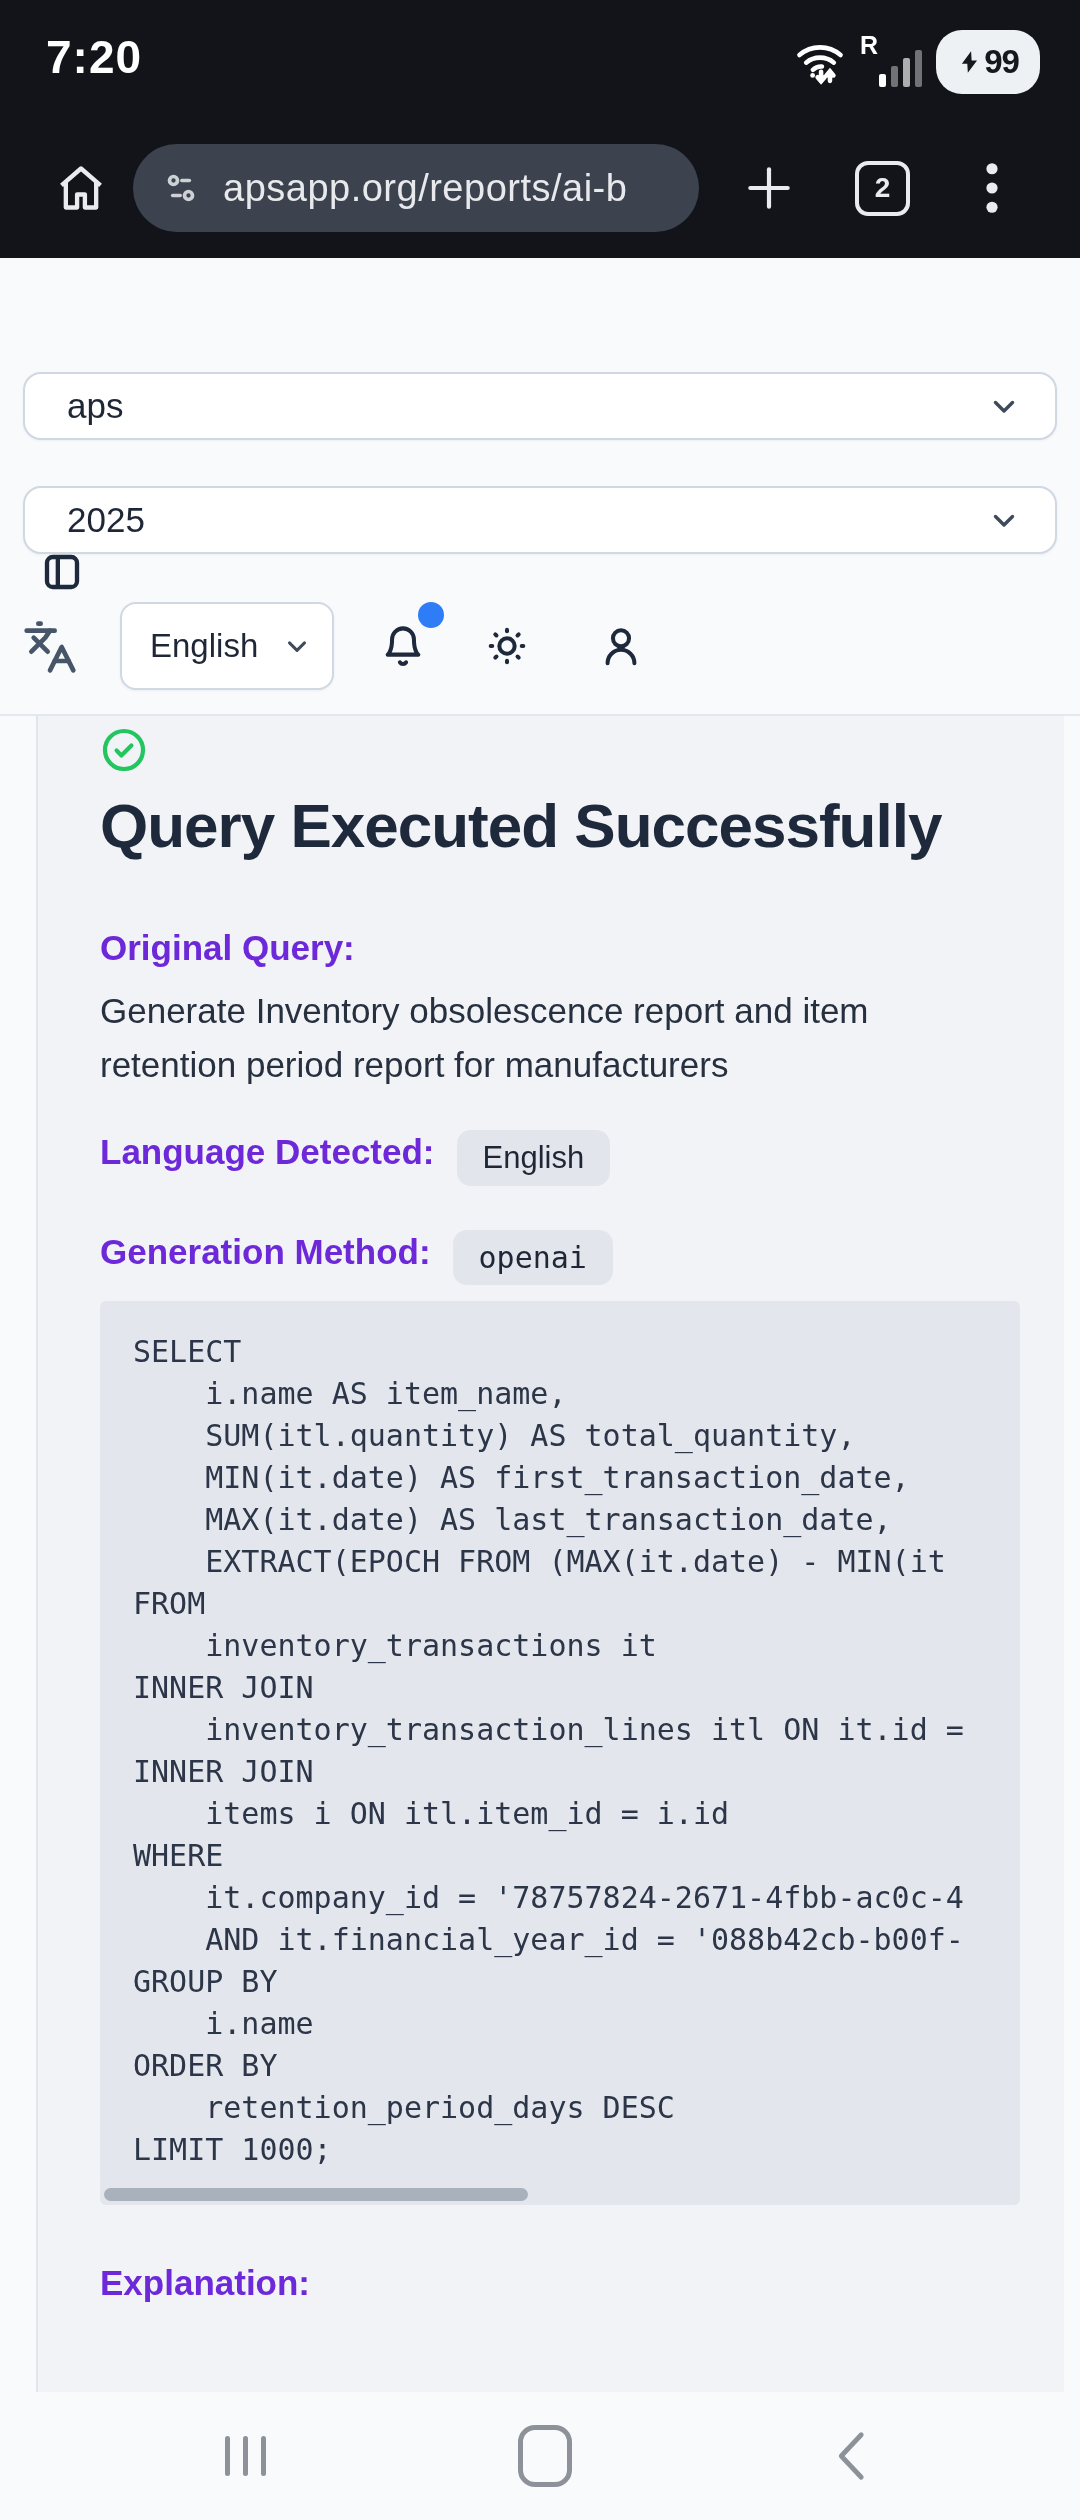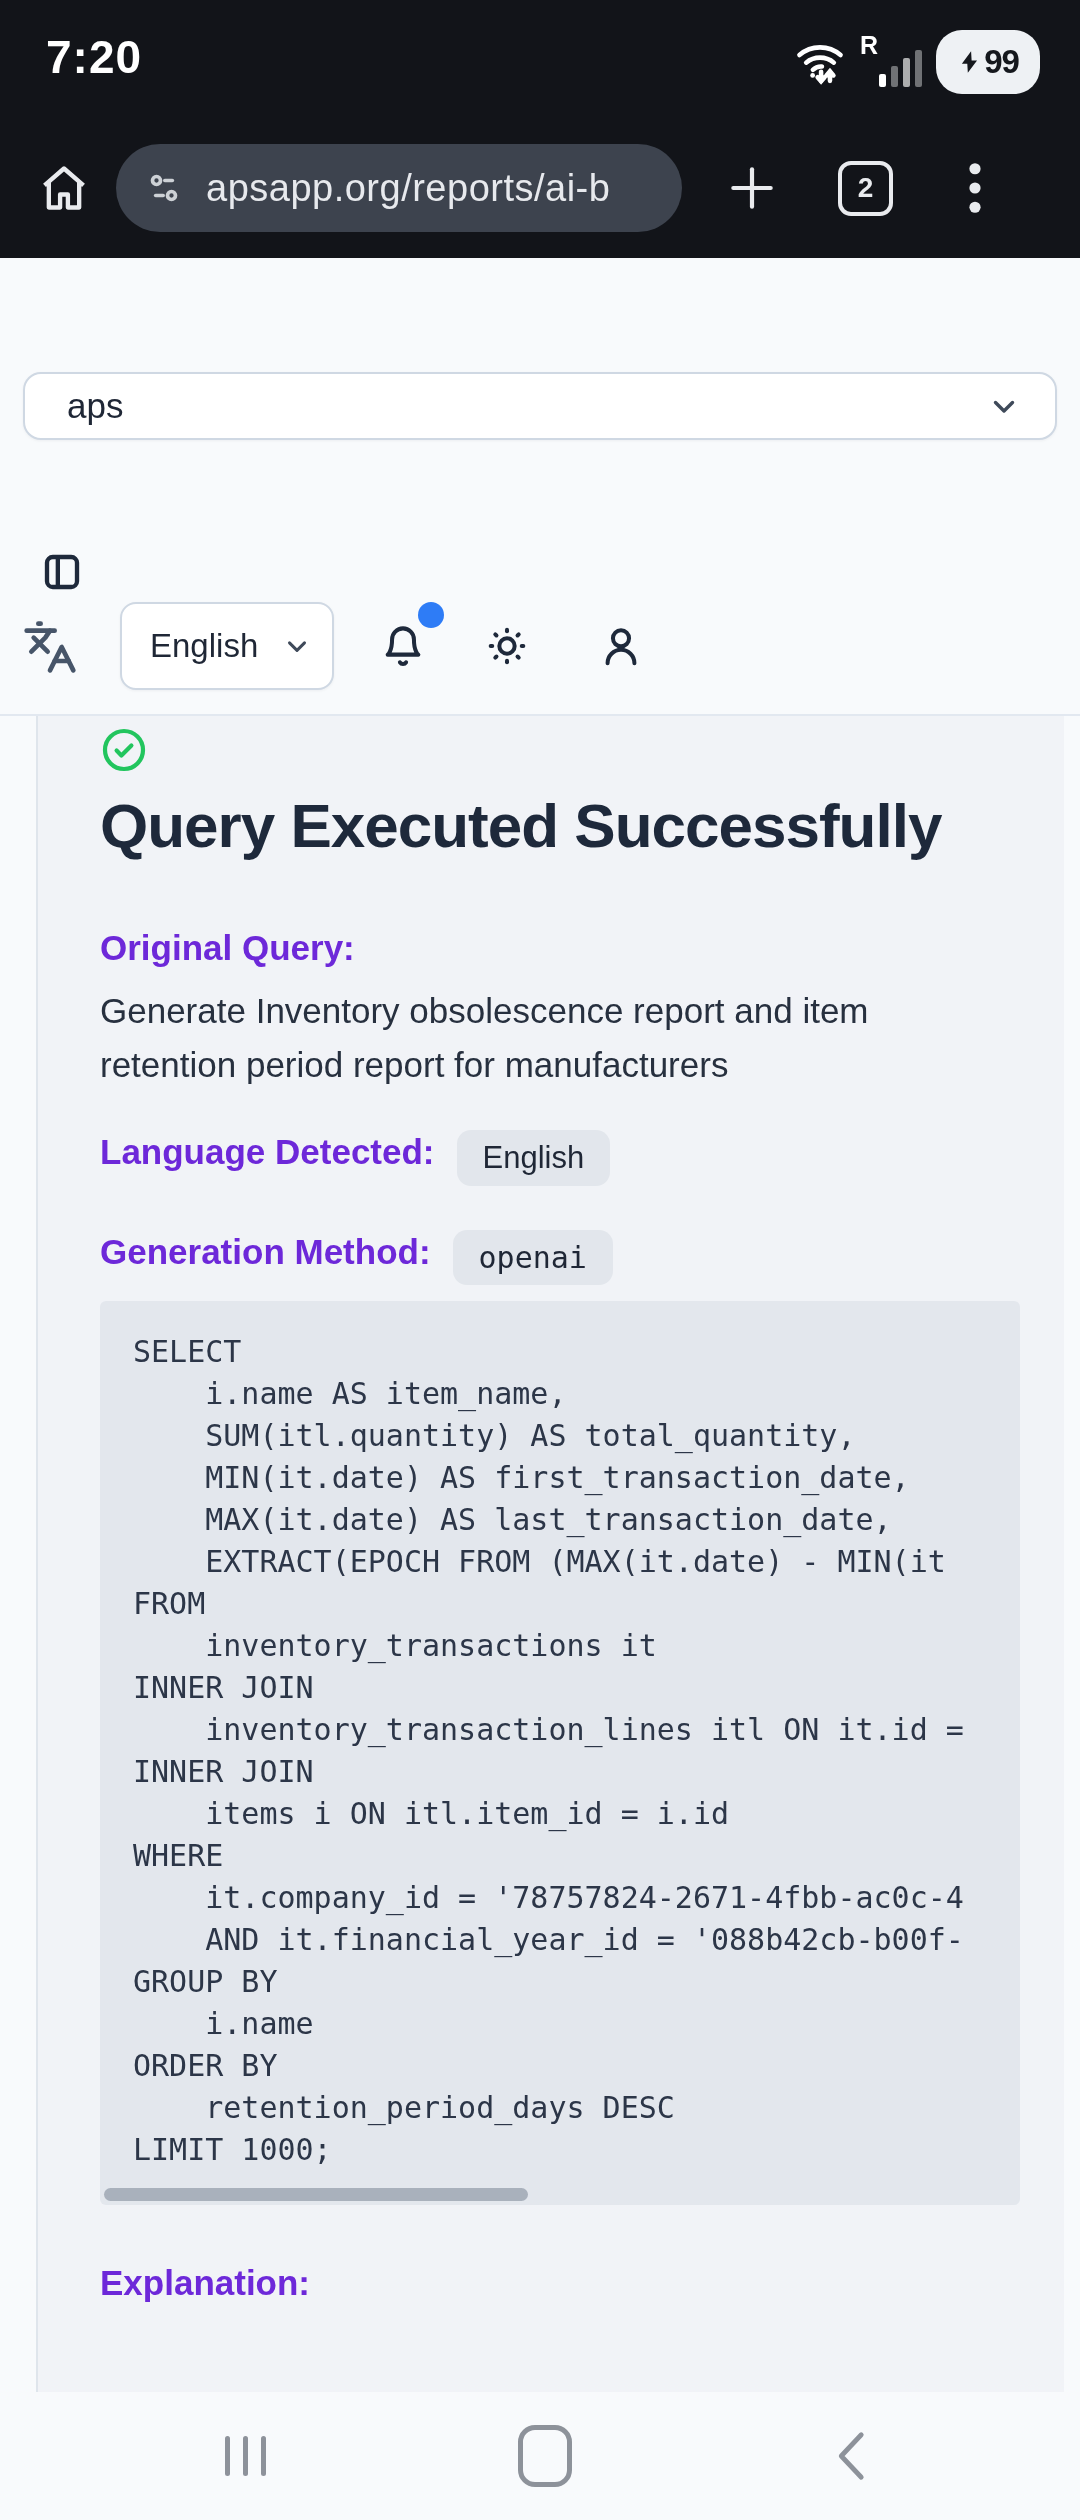--- a/index.html
+++ b/index.html
@@ -11,21 +11,21 @@
   .statusbar{position:absolute;top:0;left:0;right:0;height:118px;}
   .time{position:absolute;left:46px;top:30px;font-size:46px;font-weight:700;letter-spacing:1px;color:#fff;}
   .status-icons{position:absolute;right:40px;top:30px;display:flex;align-items:center;gap:14px;}
   .siggroup{position:relative;width:62px;height:58px;}
   .siggroup .rlabel{position:absolute;left:0;top:-2px;font-size:25px;font-weight:700;color:#fff;}
   .sigbars{position:absolute;right:0;bottom:4px;display:flex;align-items:flex-end;gap:5px;}
   .sigbars i{display:block;width:7px;border-radius:2px;background:#fff;}
   .battery{display:flex;align-items:center;justify-content:center;gap:1px;
     min-width:84px;height:50px;border-radius:26px;background:#eef1f4;color:#15181d;padding:7px 10px;}
   .battery .pct{font-size:33px;font-weight:700;letter-spacing:-1px;}
-  .toolbar{position:absolute;top:118px;left:0;right:0;height:140px;display:flex;align-items:center;}
+  .toolbar{position:absolute;top:118px;left:0;right:0;height:140px;display:flex;align-items:center;padding-left:17px;}
   .homebtn{margin-left:36px;width:56px;height:56px;display:flex;align-items:center;justify-content:center;color:#e9ebee;}
   .urlpill{margin-left:24px;width:566px;height:88px;border-radius:44px;background:#3d434e;
     display:flex;align-items:center;padding:0 28px;box-sizing:border-box;}
   .urlpill .tune{flex:0 0 auto;color:#cdd1d6;margin-right:22px;display:flex;}
   .urltext{font-size:38px;color:#e7e9ed;white-space:nowrap;overflow:hidden;letter-spacing:.5px;}
   .plusbtn{margin-left:40px;width:60px;height:60px;display:flex;align-items:center;justify-content:center;color:#e9ebee;}
   .tabbtn{margin-left:56px;width:47px;height:47px;border:4.5px solid #e9ebee;border-radius:13px;
     display:flex;align-items:center;justify-content:center;}
   .tabbtn span{font-size:28px;font-weight:700;color:#e9ebee;}
   .menubtn{margin-left:62px;width:40px;height:60px;display:flex;align-items:center;justify-content:center;color:#e9ebee;}
@@ -167,20 +167,28 @@
 
     <div class="bigselect sel-company">
       <span class="val">aps</span>
       <span class="chev">
         <svg width="34" height="34" viewBox="0 0 24 24" fill="none" stroke="currentColor" stroke-width="2.4" stroke-linecap="round" stroke-linejoin="round">
             <path d="m6 9.5 6 6 6-6"></path>
           </svg>
       </span>
     </div>
 
+    <div class="bigselect sel-year">
+      <span class="val">2025</span>
+      <span class="chev">
+        <svg width="34" height="34" viewBox="0 0 24 24" fill="none" stroke="currentColor" stroke-width="2.4" stroke-linecap="round" stroke-linejoin="round">
+            <path d="m6 9.5 6 6 6-6"></path>
+          </svg>
+      </span>
+    </div>
 
     <div class="langrow">
       <span class="transbtn">
         <svg width="56" height="56" viewBox="0 0 24 24" fill="none" stroke="currentColor" stroke-width="2" stroke-linecap="round" stroke-linejoin="round">
           <path d="m5 8 6 6"></path>
             <path d="m4 14 6-6 2-3"></path>
             <path d="M2 5h12"></path>
             <path d="M7 2h1"></path>
           <path d="m22 22-5-10-5 10"></path>
             <path d="M14 18h6"></path>

